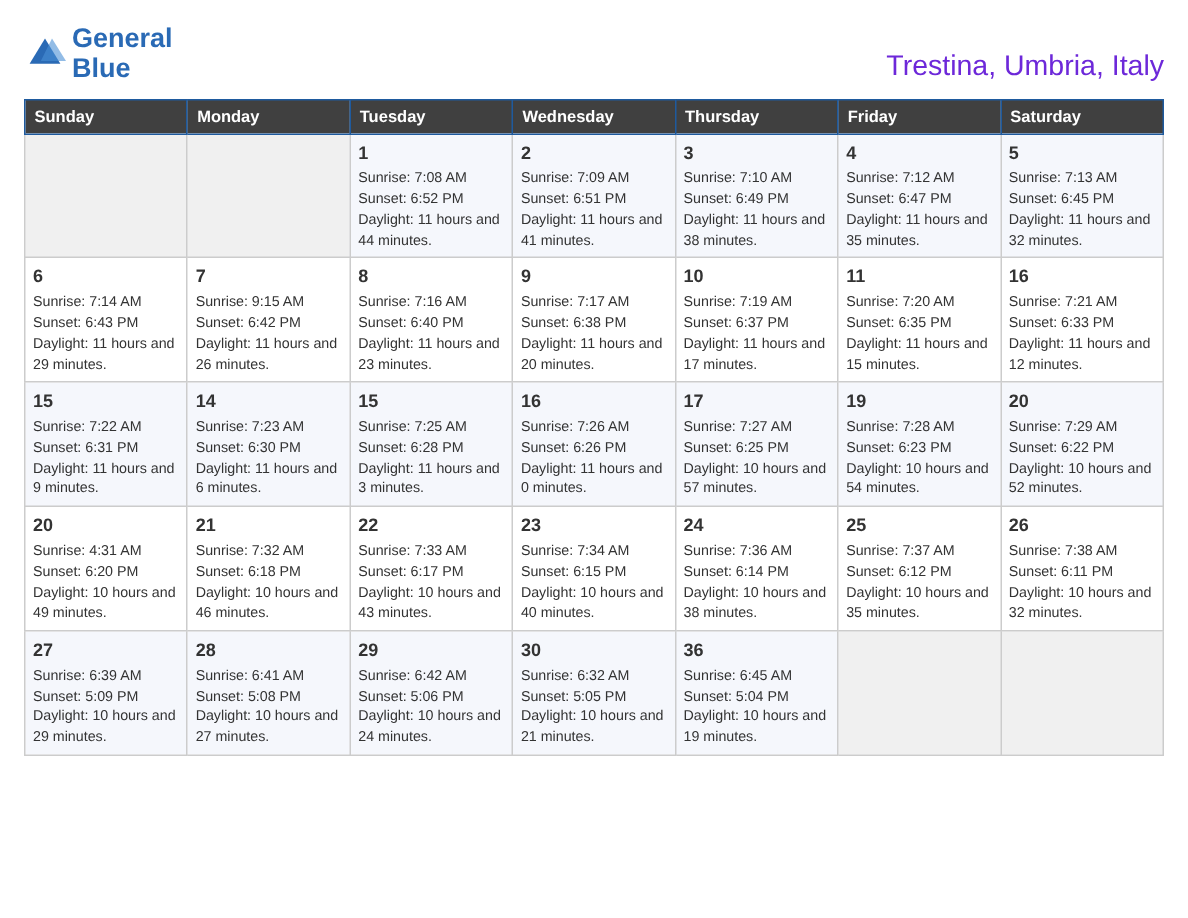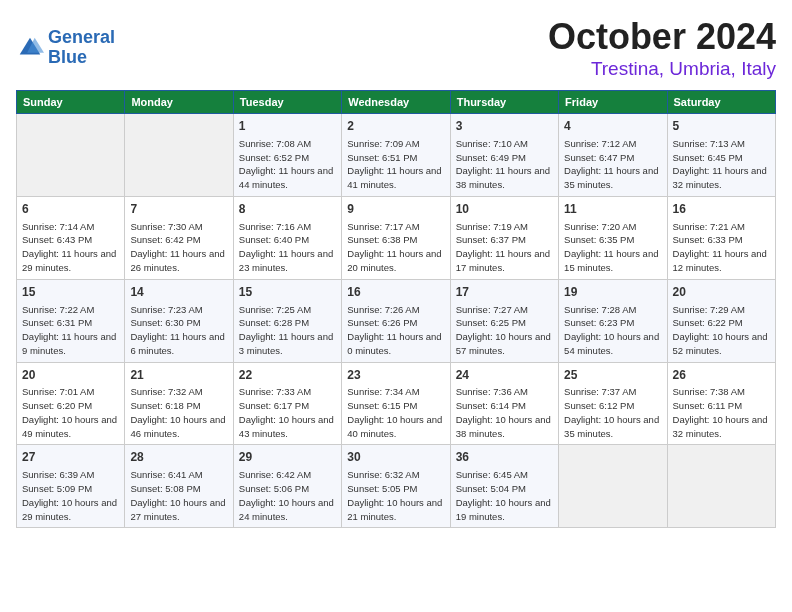--- a/index.html
+++ b/index.html
@@ -6,21 +6,21 @@
     body {
       font-family: Arial, sans-serif;
       background: #fff;
       width: 792px;
       min-height: 612px;
       padding: 16px;
     }
     .header {
       display: flex;
       justify-content: space-between;
-      align-items: center;
+      align-items: flex-end;
       margin-bottom: 10px;
     }
     .logo {
       display: flex;
       align-items: center;
       gap: 4px;
     }
     .logo-text {
       font-size: 18px;
       font-weight: bold;
@@ -43,21 +43,21 @@
     .location {
       font-size: 19px;
       color: #6d28d9;
     }
     table {
       width: 100%;
       border-collapse: collapse;
       font-size: 10.5px;
     }
     thead tr th {
-      background-color: #15803d;
+      background-color: #404040;
       color: #fff;
       text-align: left;
       padding: 5px 6px;
       font-size: 11px;
       border: 1px solid #1e5a9e;
     }
     tbody tr td {
       vertical-align: top;
       border: 1px solid #ccc;
       padding: 4px 5px;
@@ -96,21 +96,20 @@
     <svg class="logo-icon" viewBox="0 0 30 30">
       <polygon points="15,4 26,22 4,22" fill="#2a6ab5"></polygon>
       <polygon points="20,4 30,20 12,20" fill="#4a8fd5" opacity="0.6"></polygon>
     </svg>
     <div>
       <div class="logo-text"><span class="blue">General</span></div>
       <div class="logo-text"><span class="blue">Blue</span></div>
     </div>
   </div>
   <div class="title-block">
-    <div class="month-title">October 2024</div>
     <div class="location">Trestina, Umbria, Italy</div>
   </div>
 </div>
 
 <table>
   <thead>
     <tr>
     <th>Sunday</th>
         <th>Monday</th>
         <th>Tuesday</th>
@@ -157,21 +156,21 @@
       </tr>
       <tr>
         <td>
           <span class="day-number">6</span>
           <div class="day-info">Sunrise: 7:14 AM
 Sunset: 6:43 PM
 Daylight: 11 hours and 29 minutes.</div>
         </td>
         <td>
           <span class="day-number">7</span>
-          <div class="day-info">Sunrise: 7:30 AM
+          <div class="day-info">Sunrise: 9:15 AM
 Sunset: 6:42 PM
 Daylight: 11 hours and 26 minutes.</div>
         </td>
         <td>
           <span class="day-number">8</span>
           <div class="day-info">Sunrise: 7:16 AM
 Sunset: 6:40 PM
 Daylight: 11 hours and 23 minutes.</div>
         </td>
         <td>
@@ -239,21 +238,21 @@
         <td>
           <span class="day-number">20</span>
           <div class="day-info">Sunrise: 7:29 AM
 Sunset: 6:22 PM
 Daylight: 10 hours and 52 minutes.</div>
         </td>
       </tr>
       <tr>
         <td>
           <span class="day-number">20</span>
-          <div class="day-info">Sunrise: 7:01 AM
+          <div class="day-info">Sunrise: 4:31 AM
 Sunset: 6:20 PM
 Daylight: 10 hours and 49 minutes.</div>
         </td>
         <td>
           <span class="day-number">21</span>
           <div class="day-info">Sunrise: 7:32 AM
 Sunset: 6:18 PM
 Daylight: 10 hours and 46 minutes.</div>
         </td>
         <td>

